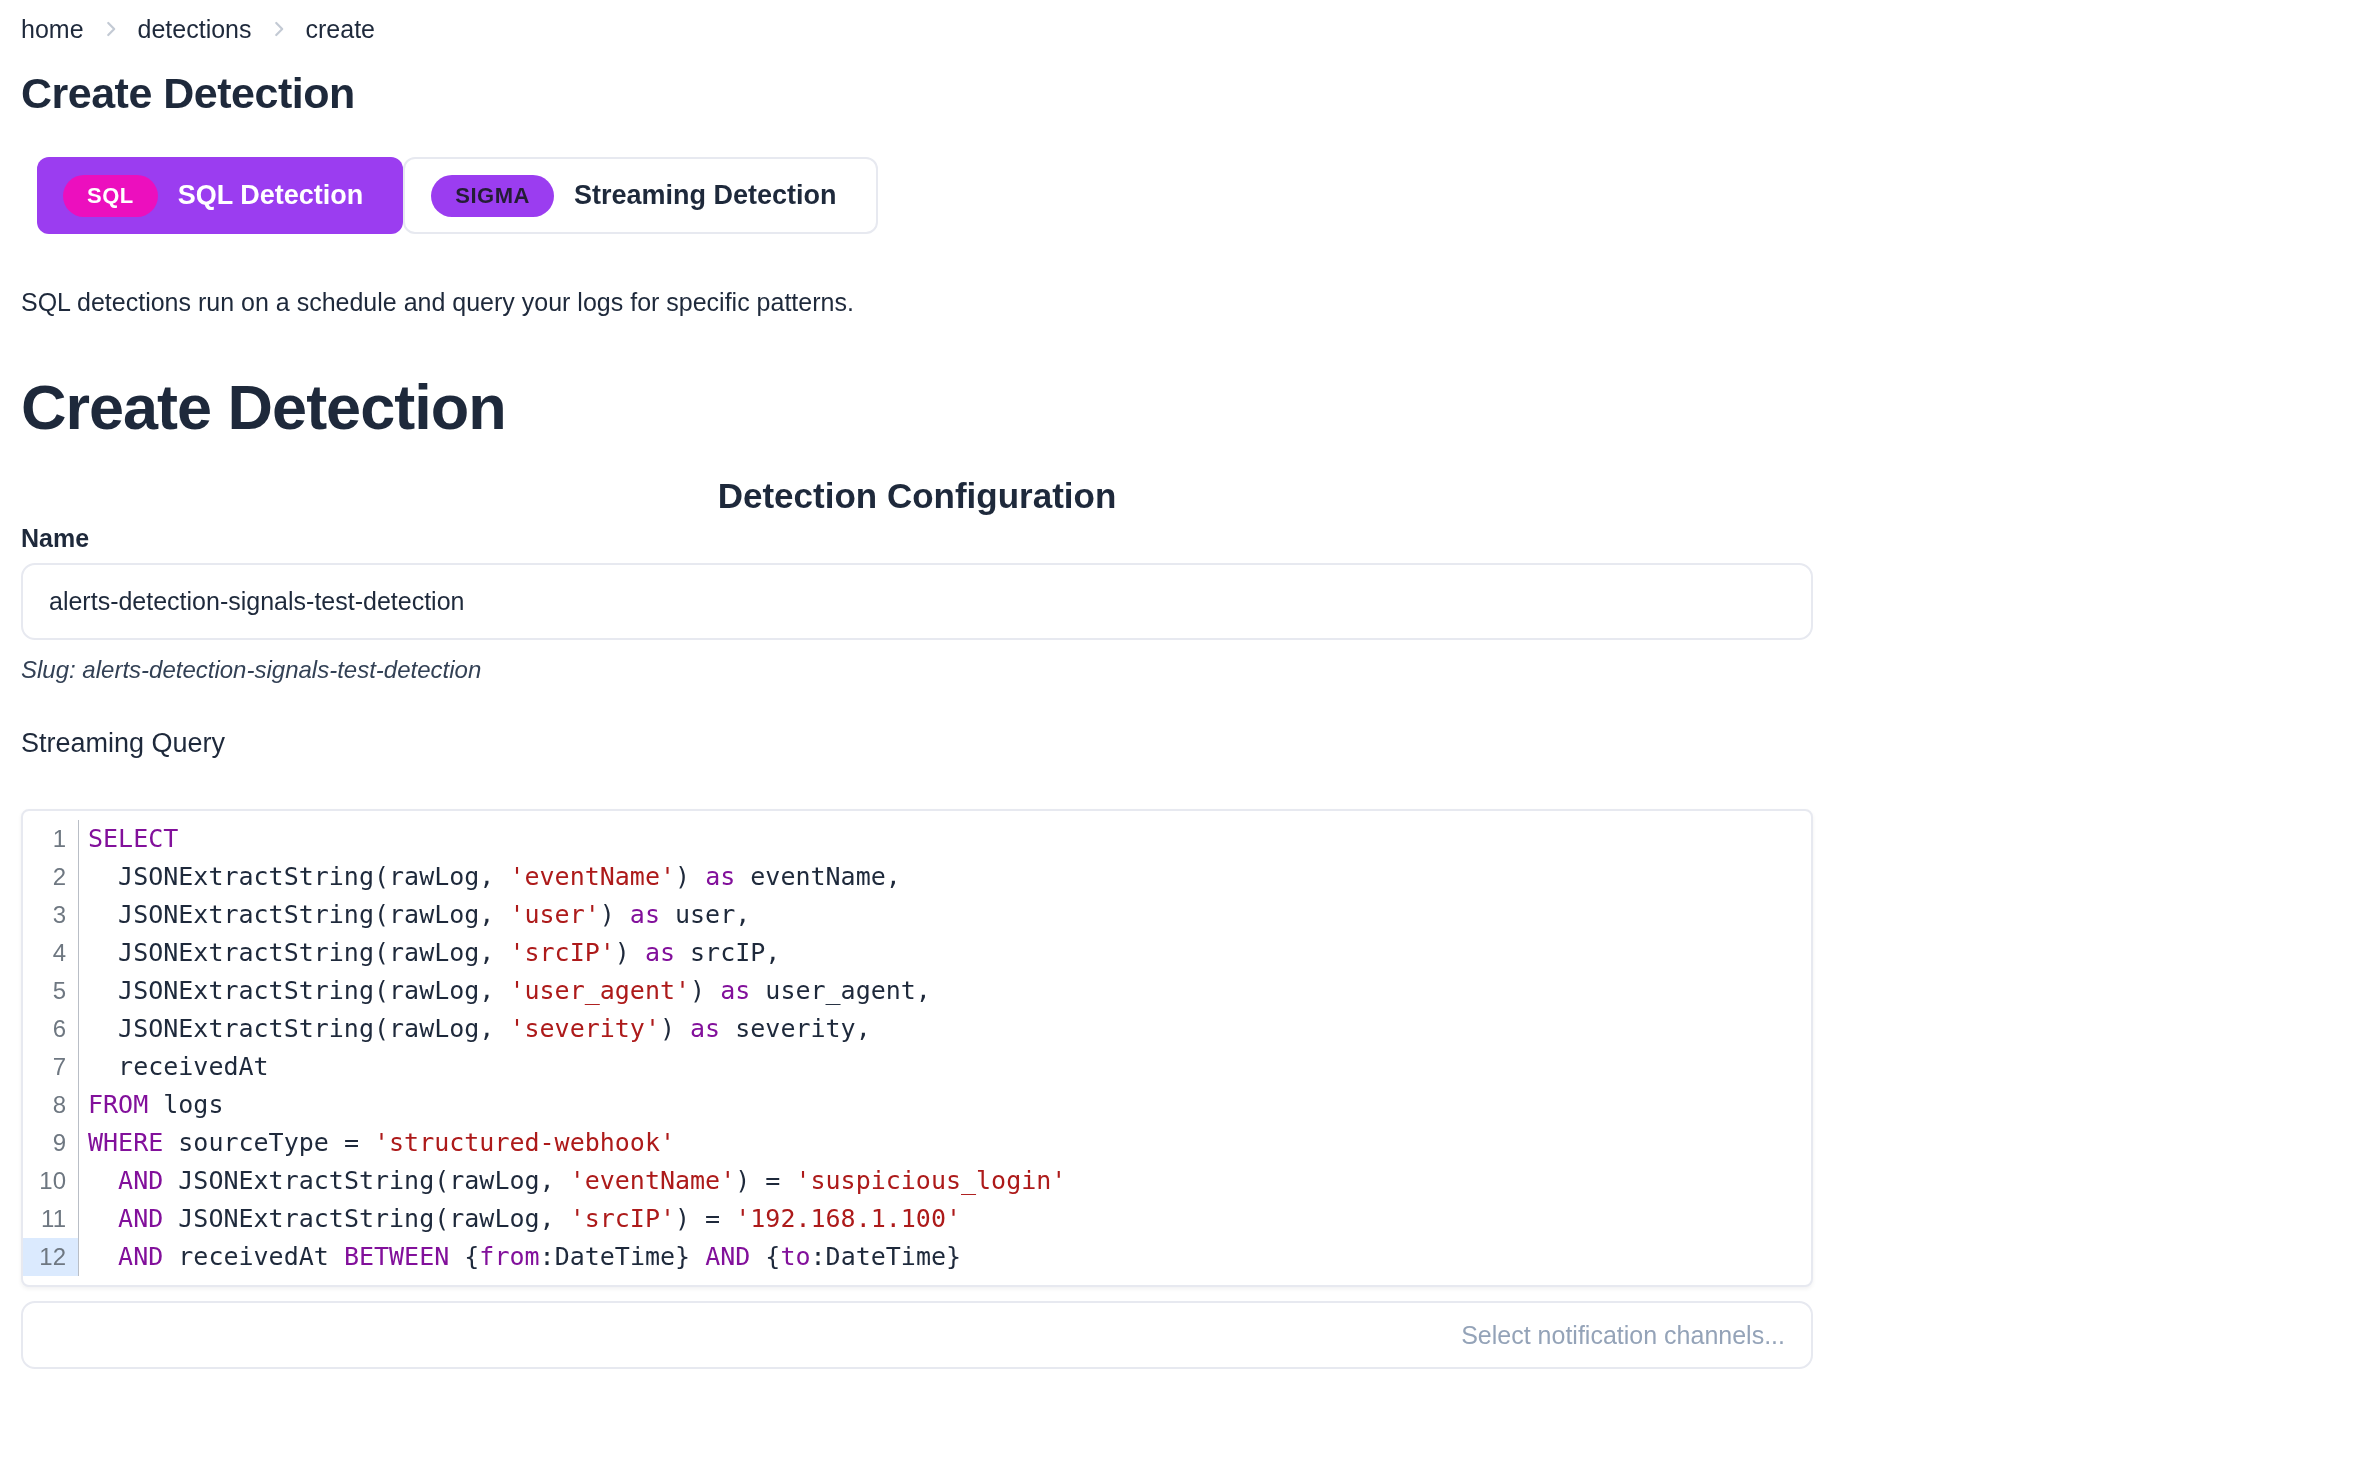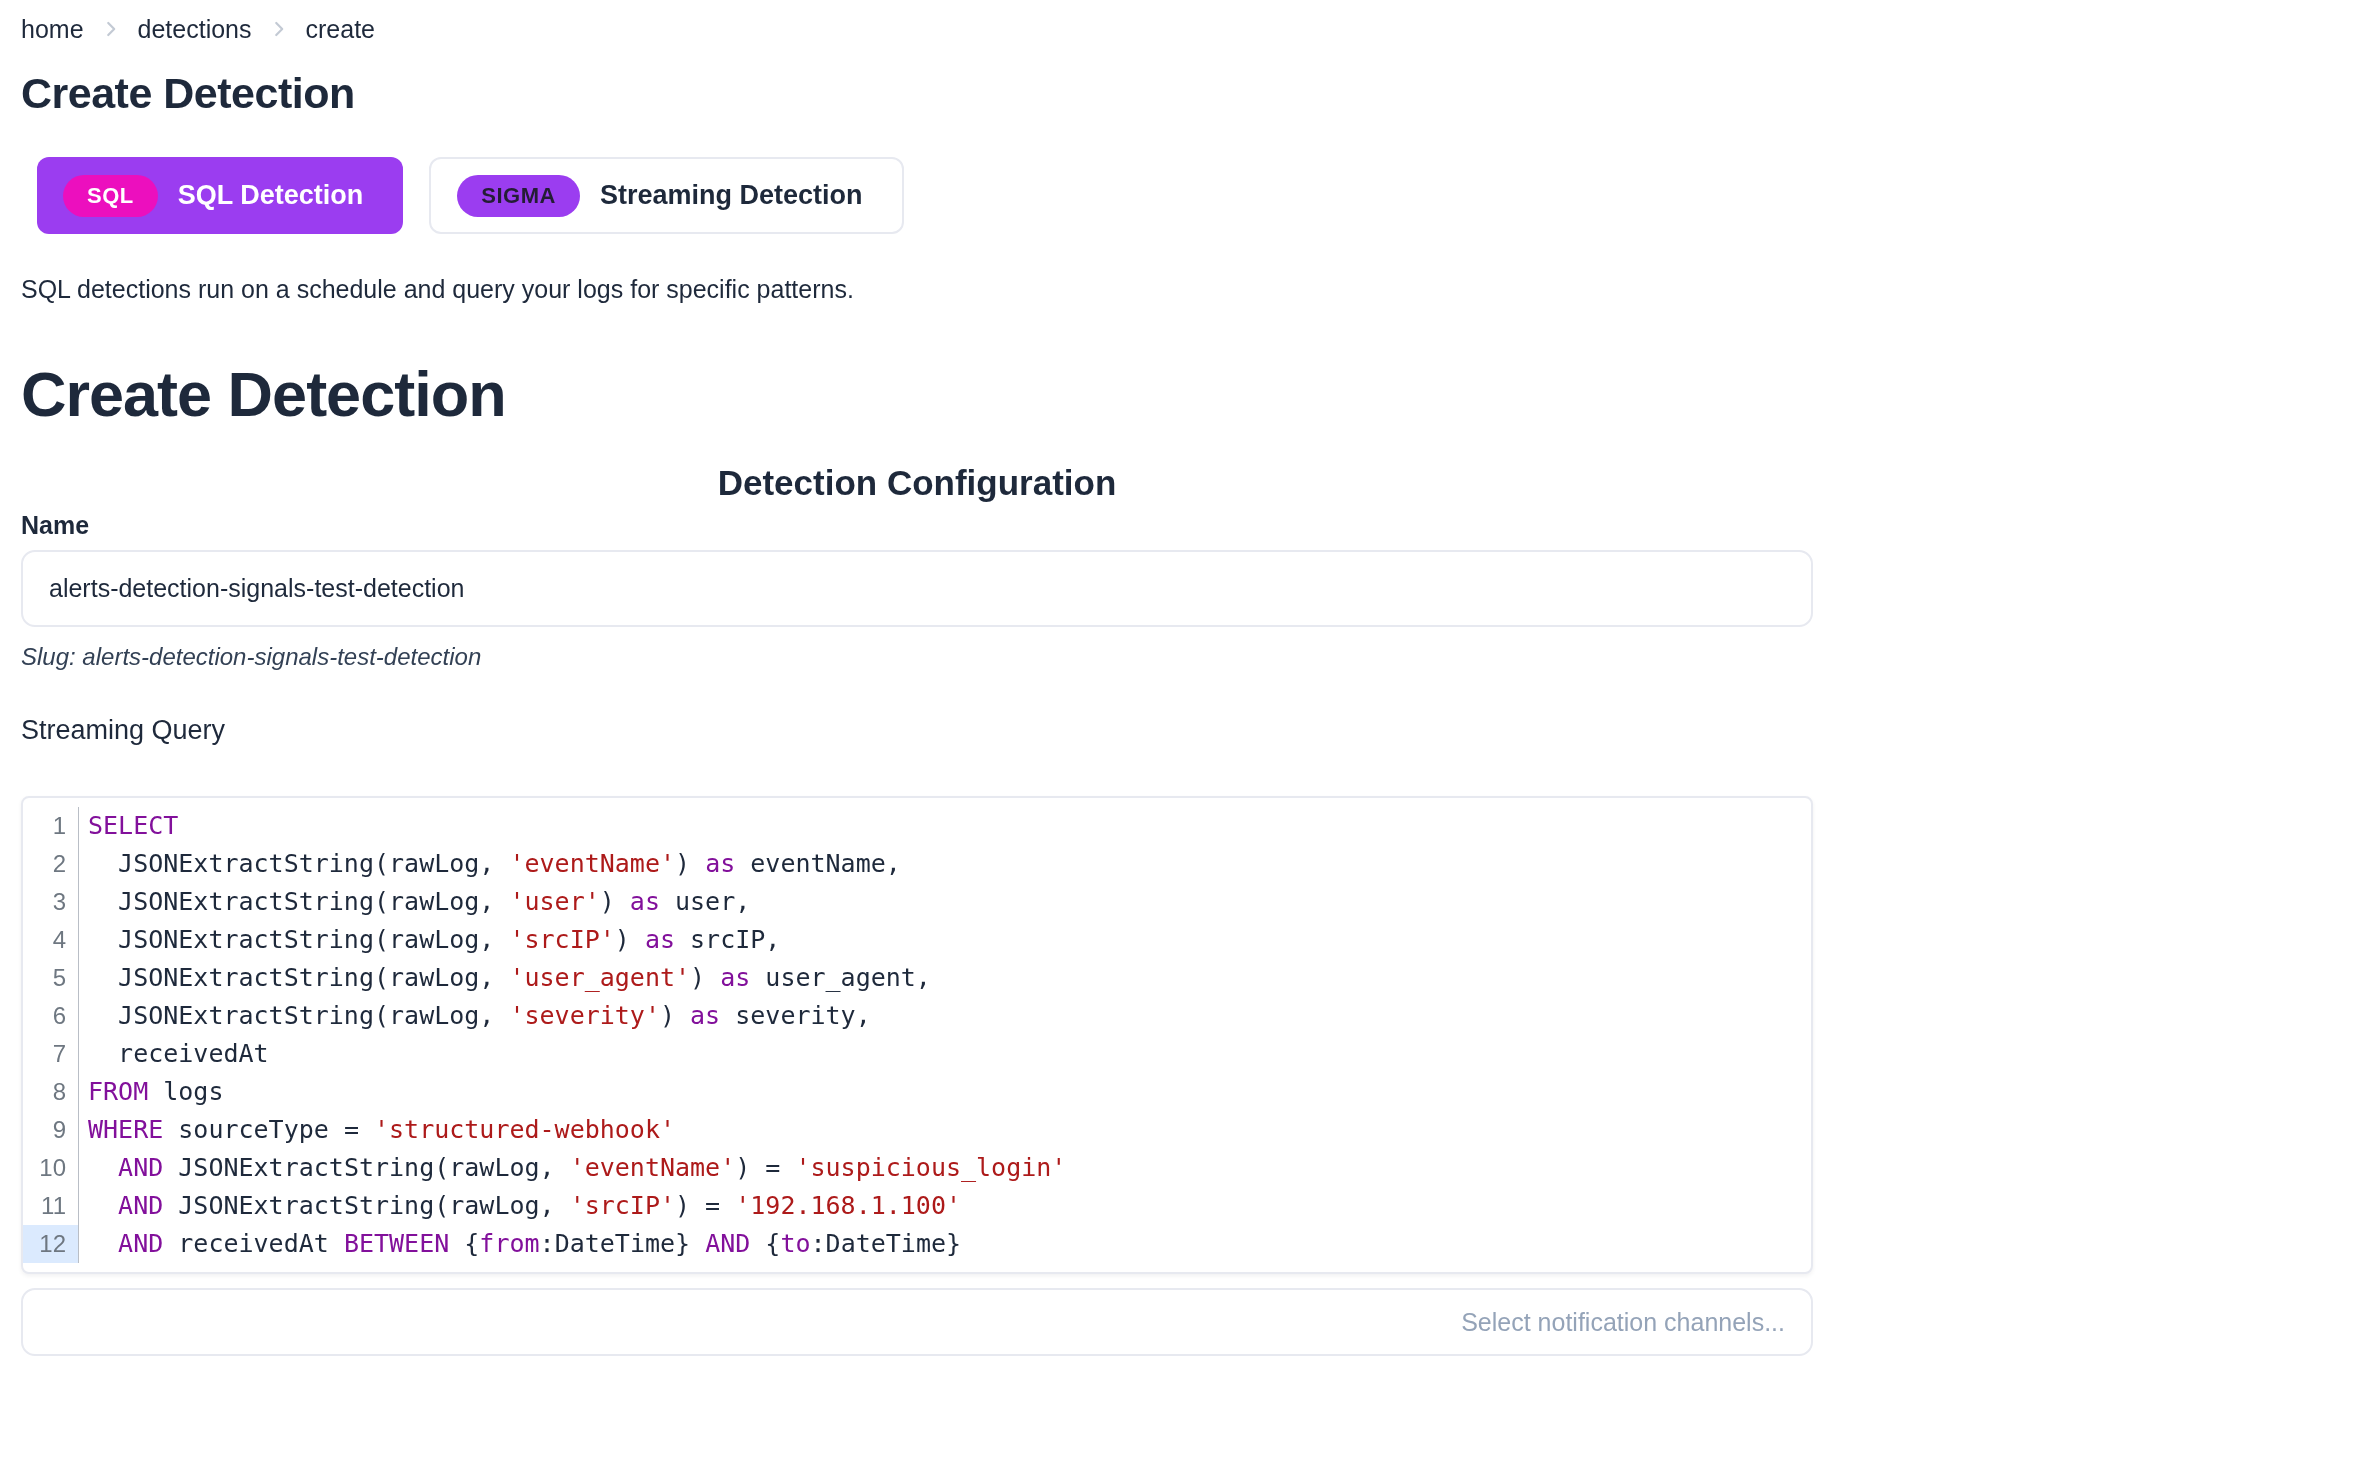--- a/index.html
+++ b/index.html
@@ -28,32 +28,32 @@
   .breadcrumb{display:flex;gap:16px;font-size:25px;line-height:30px;}
   .breadcrumb .crumb{color:var(--text);text-decoration:none;cursor:pointer;}
   .crumb-sep{display:flex;align-items:center;color:var(--chevron);}
 
   
   .title-sm{font-size:43px;font-weight:800;margin:26px 0 0;letter-spacing:-0.5px;line-height:1.1;}
   .title-lg{font-size:63px;font-weight:800;margin:54px 0 0;letter-spacing:-1px;line-height:1.1;}
   .section-heading{font-size:35px;font-weight:700;margin:34px 0 0;line-height:1.15;text-align:center;}
 
   
-  .type-row{display:flex;gap:26px;margin-top:40px;padding-left:16px;}
+  .type-row{display:flex;margin-top:40px;padding-left:16px;}
   .type-btn{display:flex;align-items:center;height:77px;border-radius:12px;
     font-size:27px;font-weight:700;padding:0 40px 0 26px;cursor:pointer;
     font-family:inherit;border:none;background:#fff;color:var(--text);}
   .type-btn.sql-selected{background:var(--purple);color:#ffffff;}
   .type-btn.streaming{border:2px solid var(--border);}
   .badge{border-radius:999px;font-weight:700;font-size:22px;padding:10px 24px;
     margin-right:20px;letter-spacing:0.5px;line-height:1;}
   .badge-sql{background:var(--magenta);color:#ffffff;}
   .badge-sigma{background:var(--purple);color:#241d35;}
 
-  .desc{margin:39px 0 0;font-size:25px;line-height:1.3;}
+  .desc{margin:52px 0 0;font-size:25px;line-height:1.3;}
 
   .field-label{display:block;margin-top:8px;font-size:25px;font-weight:600;}
   .text-input{width:100%;height:77px;border:2px solid var(--border);border-radius:14px;
     font-size:25px;color:var(--text);padding:0 26px;margin-top:10px;
     font-family:Liberation Sans, sans-serif;outline:none;background:#fff;display:block;}
   .text-input::placeholder{color:var(--placeholder);}
   .slug{margin:16px 0 0;font-size:24px;font-style:italic;color:#334155;}
 
   .query-label{margin:44px 0 0;font-size:27px;font-weight:400;}
 

